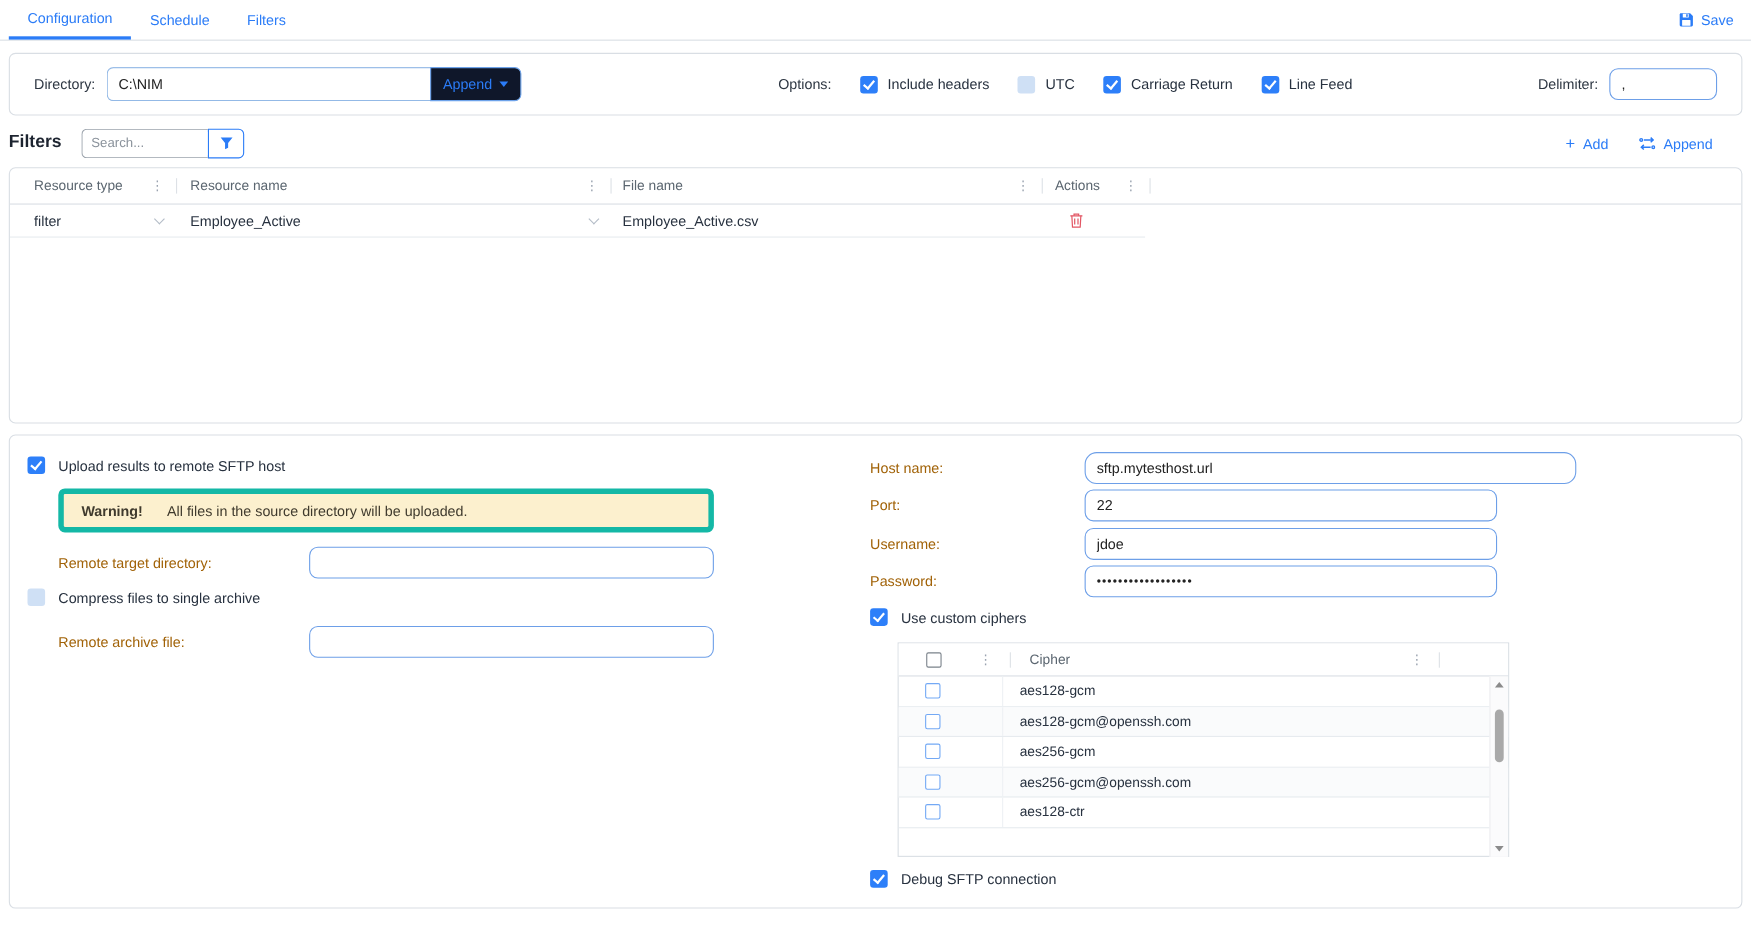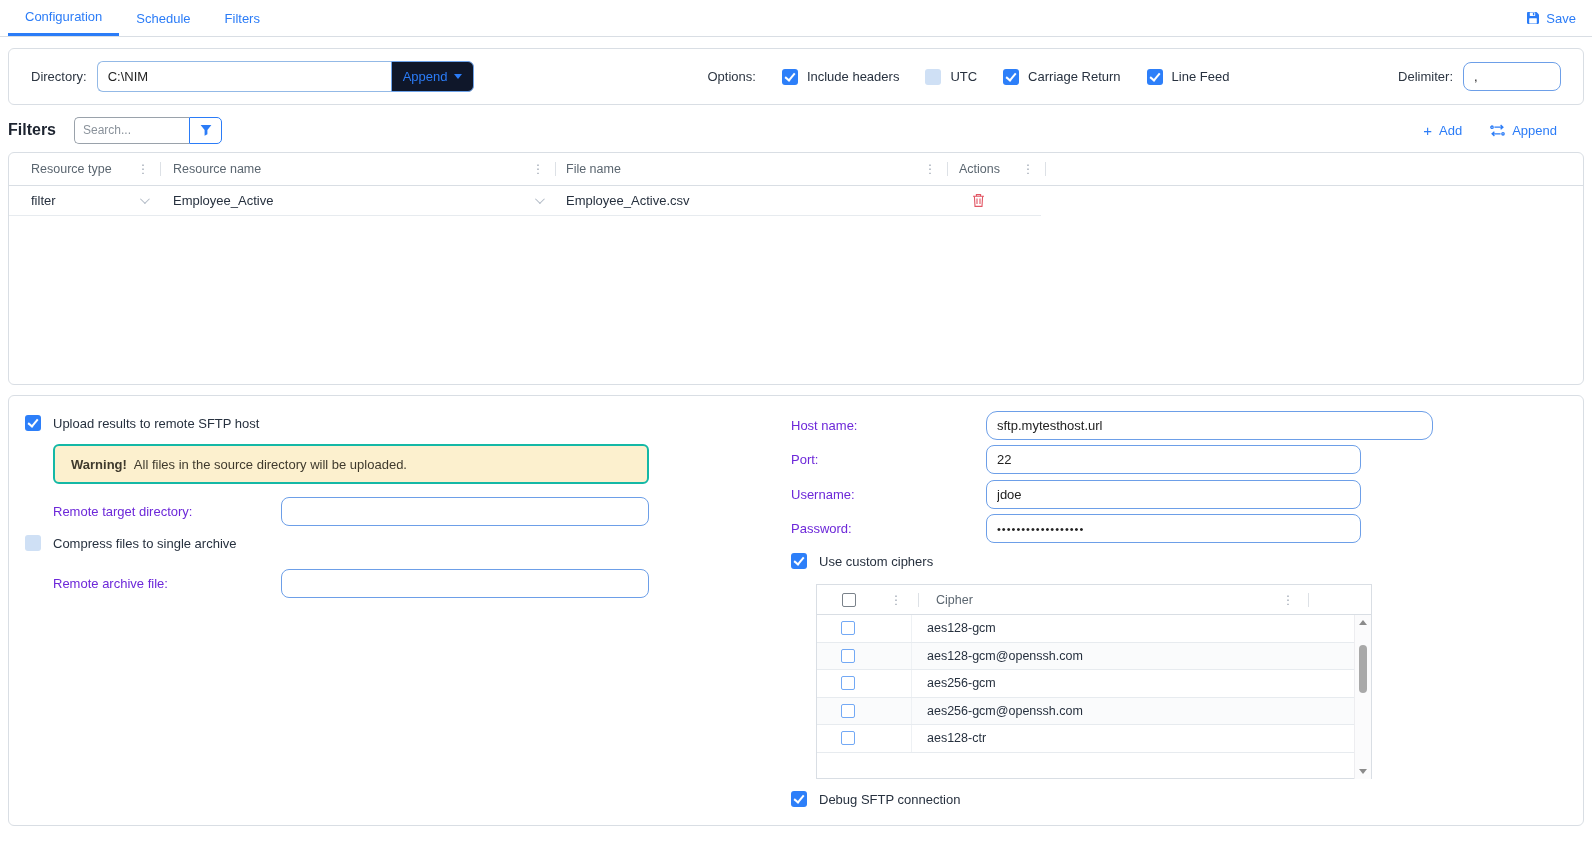--- a/index.html
+++ b/index.html
@@ -68,23 +68,23 @@
   .th:last-child::after{display:none;}
   .dots{color:#9aa3b0;font-size:12px;margin-left:auto;margin-right:12px;cursor:pointer;letter-spacing:0;}
   .trow{height:30px;display:flex;width:1032px;border-bottom:1px solid var(--row-border);font-size:13px;}
   .tc{display:flex;align-items:center;height:100%;}
   .chev{width:7px;height:7px;border-right:1.6px solid #b3bcc7;border-bottom:1.6px solid #b3bcc7;
     transform:rotate(45deg) translateY(-2px);display:inline-block;margin-left:auto;margin-right:14px;cursor:pointer;}
 
   
   .panel3{top:395px;height:431px;}
   .abs{position:absolute;}
-  .alert-warning{background:#fcf0ce;border:2px solid #14b8a6;border-radius:6px;height:40px;
+  .alert-warning{background:#fcf0ce;border:5px solid #14b8a6;border-radius:6px;height:40px;
     display:flex;align-items:center;padding-left:16px;color:#3f3a2d;font-size:13px;}
-  .field-label{height:28px;display:flex;align-items:center;color:#6d28d9;}
+  .field-label{height:28px;display:flex;align-items:center;color:#a16207;}
 
   
   .cipher-table{border:1px solid var(--border);background:#fff;}
   .c-head{height:30px;display:flex;align-items:center;border-bottom:1px solid var(--border);
     color:var(--hdr-text);font-size:12.5px;position:relative;background:#fff;}
   .c-sep{width:1px;height:14px;background:#dde1e6;}
   .cbx-hdr{width:14px;height:14px;border:1px solid #7a828a;border-radius:2px;background:#fff;cursor:pointer;}
   .cbx2{width:14px;height:14px;border:1px solid #73a9f5;border-radius:2px;background:#fff;position:relative;cursor:pointer;flex:0 0 auto;}
   .cbx2.on{background:#e9f2fe;}
   .cbx2.on::after{content:"";position:absolute;left:4px;top:1px;width:4px;height:7px;
@@ -236,21 +236,21 @@
 
   <div class="panel panel3">
 
     <div class="abs cb-item" style="left:16px;top:19px">
       <span class="cbx on"></span>
       <span style="margin-left:3px">Upload results to remote SFTP host</span>
     </div>
 
     <div class="abs alert-warning" style="left:44px;top:48px;width:596px">
       <b>Warning!</b>
-      <span style="margin-left:7px">All files in the source directory will be uploaded.</span>
+      <span style="margin-left:22px">All files in the source directory will be uploaded.</span>
     </div>
 
     <div class="abs field-label" style="left:44px;top:101px">Remote target directory:</div>
     <input class="abs inp-blue" style="left: 272px; top: 101px; width: 368px;" type="text" value="">
 
     <div class="abs cb-item" style="left:16px;top:139px">
       <span class="cbx"></span>
       <span style="margin-left:3px">Compress files to single archive</span>
     </div>
 

